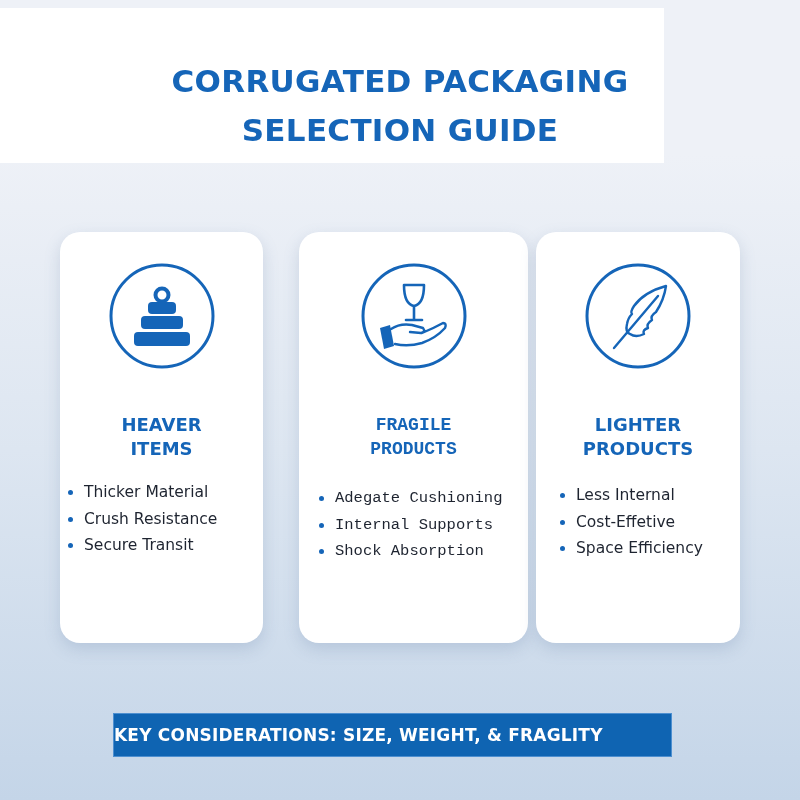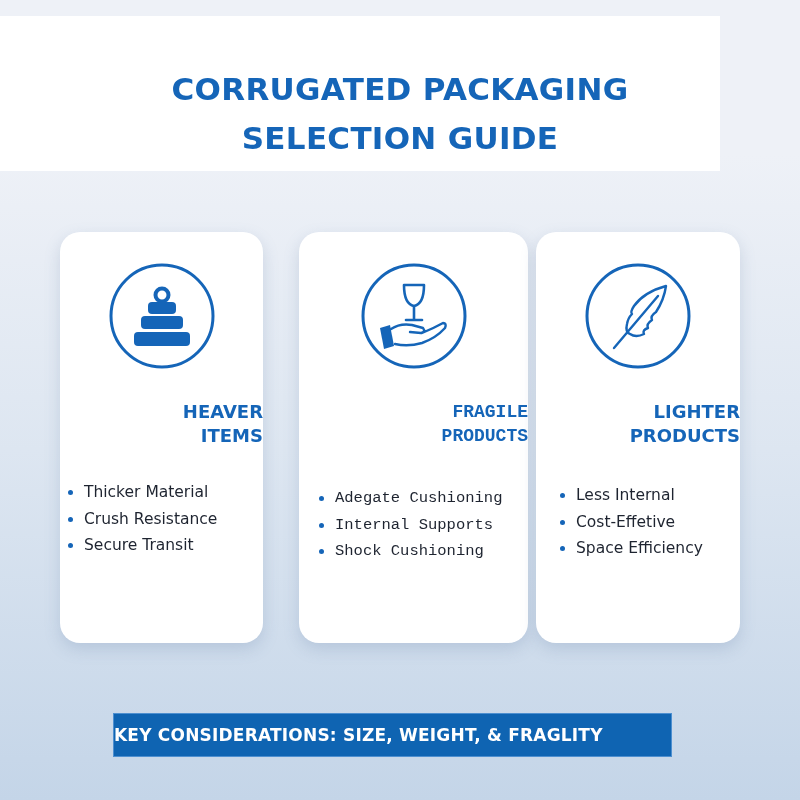--- a/index.html
+++ b/index.html
@@ -2,21 +2,21 @@
 <html><head>
 <meta charset="utf-8">
 <style>
   html, body { margin:0; padding:0; }
   body {
     width:800px; height:800px; position:relative; overflow:hidden;
     font-family:"DejaVu Sans", sans-serif;
     background: linear-gradient(180deg, #eef1f7 0px, #eef1f7 155px, #dde6f1 450px, #c4d5e8 800px);
   }
   .top-band {
-    position:absolute; left:0; top:16px; width:720px; height:155px;
+    position:absolute; left:0; top:8px; width:664px; height:155px;
     background:#ffffff;
   }
   .title {
     position:absolute; left:0; width:800px; text-align:center;
     color:#1565b8; font-weight:bold; font-size:31px; letter-spacing:0.3px;
     margin:0;
   }
   .title.l1 { top:55px; }
   .title.l2 { top:89px;margin-top:15px; }
   .card {
@@ -26,21 +26,21 @@
   }
   .card.c1 { left:60px; width:203px; }
   .card.c2 { left:299px; width:229px;font-family:Liberation Mono, monospace; }
   .card.c3 { left:536px; width:204px; }
   .icon-wrap {
     position:absolute; top:30px; left:50%; margin-left:-54px;
     width:108px; height:108px;
   }
   .icon-wrap svg { width:108px; height:108px; display:block; }
   .card-title {
-    position:absolute; top:168px; left:0; width:100%; text-align:right;
+    position:absolute; top:181px; left:0; width:100%; text-align:center;
     color:#1565b8; font-weight:bold; font-size:18px; line-height:24px;
   }
   .card-title span { display:block; }
   .features {
     position:absolute; left:0; width:100%; list-style:none; margin:0; padding:0;
   }
   .c1 .features { top:247px; padding-left:8px; box-sizing:border-box; }
   .c2 .features { top:253px; padding-left:20px; box-sizing:border-box; }
   .c3 .features { top:250px; padding-left:24px; box-sizing:border-box; }
   .features li {
@@ -100,21 +100,21 @@
       <path d="M31 67 Q40 61 52 63 L63 66 Q66 70 61 71 L50 70 M62 71 Q74 66 83 61 Q87 61 85 66 Q76 76 62 81 Q48 85 35 82" fill="none" stroke="#1565b8" stroke-width="2.4" stroke-linecap="round" stroke-linejoin="round"></path>
     </svg>
   </div>
   <div class="card-title">
     <span>FRAGILE</span>
     <span>PRODUCTS</span>
   </div>
   <ul class="features">
     <li><i class="bullet"></i><span>Adegate Cushioning</span></li>
     <li><i class="bullet"></i><span>Internal Supports</span></li>
-    <li><i class="bullet"></i><span>Shock Cushioning</span></li>
+    <li><i class="bullet"></i><span>Shock Absorption</span></li>
   </ul>
 </div>
 
 <div class="card c3">
   <div class="icon-wrap">
     <svg viewBox="0 0 108 108">
       <circle cx="54" cy="54" r="51" fill="none" stroke="#1565b8" stroke-width="3"></circle>
       <path d="M82 24 Q60 30 50 44 Q46 50 48 52 Q44 56 43 62 Q41 70 46 72 Q52 76 60 72 Q58 68 64 66 Q62 62 68 58 Q66 54 72 50 Q80 38 82 24 Z" fill="none" stroke="#1565b8" stroke-width="2.4" stroke-linejoin="round"></path>
       <line x1="74" y1="34" x2="30" y2="86" stroke="#1565b8" stroke-width="2.4" stroke-linecap="round"></line>
     </svg>

